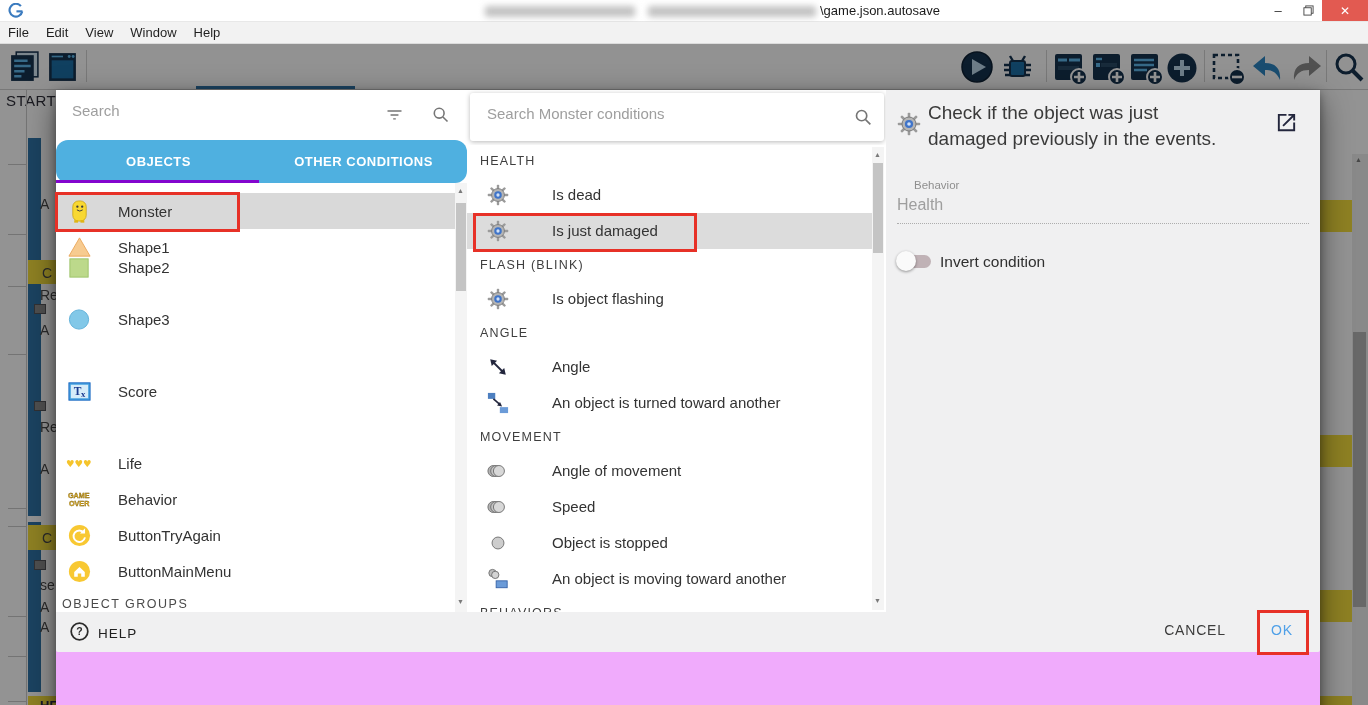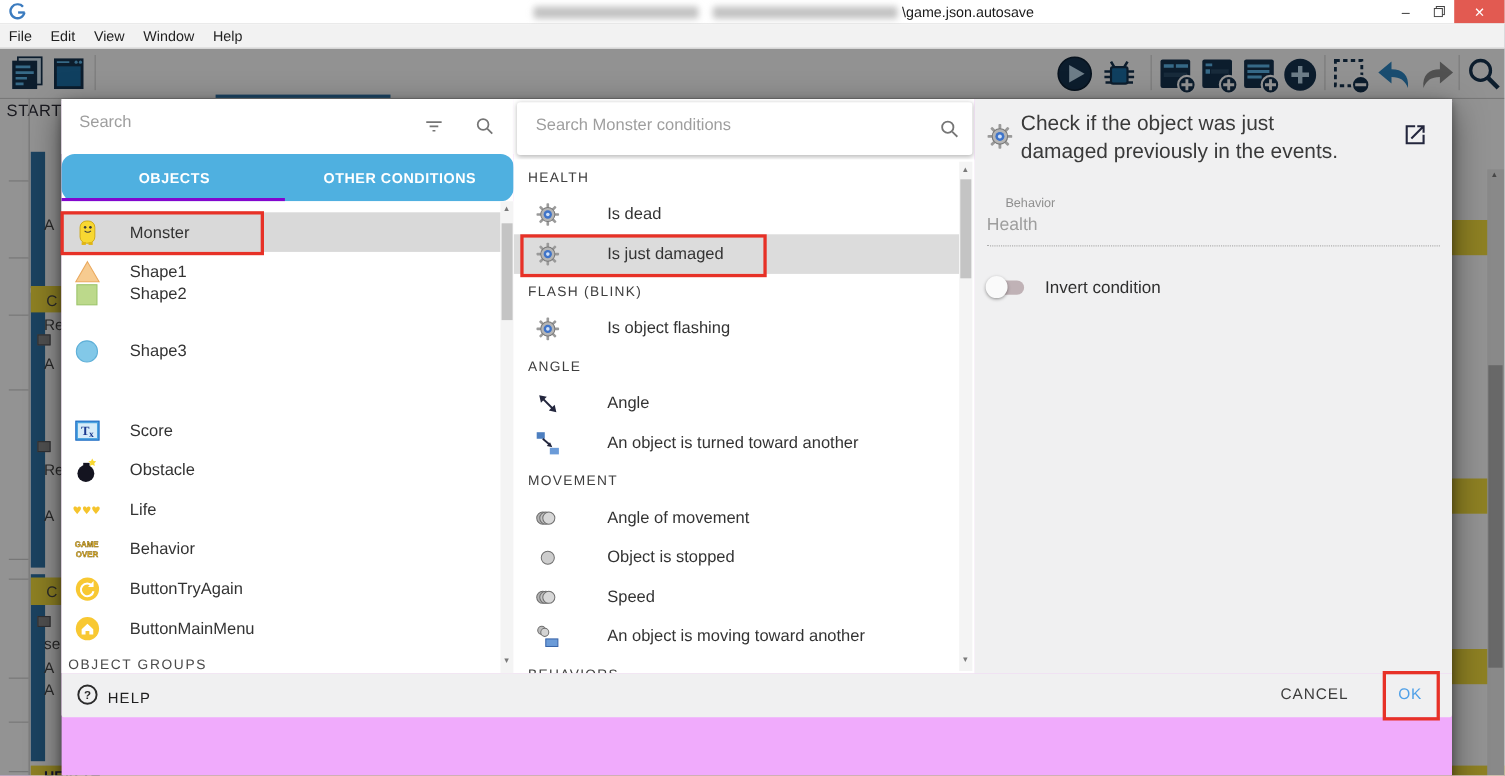--- a/index.html
+++ b/index.html
@@ -79,21 +79,21 @@
 
   .panel-right { position:absolute; left:830px; top:0; width:434px; height:522px; background:#f0f0f1; }
   .pr-gear { position:absolute; left:11px; top:22px; }
   .pr-desc { position:absolute; left:42px; top:10px; width:292px; font-size:19px; line-height:26px; color:#3a3a3a; }
   .pr-open { position:absolute; left:389px; top:21px; cursor:pointer; }
   .pr-behavior-label { position:absolute; left:28px; top:89px; font-size:11.5px; color:#8f8f8f; }
   .pr-behavior-value { position:absolute; left:11px; top:106px; font-size:16px; color:#9e9e9e; }
   .pr-underline { position:absolute; left:11px; top:133px; width:412px; border-bottom:1px dotted #adadad; }
   .toggle { position:absolute; left:13px; top:165px; width:32px; height:13px; background:#c0b2b6; border-radius:7px; cursor:pointer; }
   .toggle .knob { position:absolute; left:-3px; top:-4px; width:20px; height:20px; border-radius:50%; background:#fafafa; box-shadow:0 1px 3px rgba(0,0,0,0.4); }
-  .pr-invert { position:absolute; left:64px; top:163px; font-size:15.5px; color:#2f2f2f; }
+  .pr-invert { position:absolute; left:54px; top:163px; font-size:15.5px; color:#2f2f2f; }
 
   .dlg-footer { position:absolute; left:0; top:522px; width:1264px; height:40px; background:#f0f0f1; border-radius:0 0 2px 2px; }
   .help-btn { position:absolute; left:13px; top:9px; display:flex; align-items:center; cursor:pointer; }
   .help-btn .txt { margin-left:8px; font-size:13.5px; color:#1f1f1f; letter-spacing:1px; }
   .cancel-btn { position:absolute; left:1098px; top:10px; width:82px; text-align:center; font-size:14px; color:#3c3c3c; letter-spacing:0.8px; cursor:pointer; }
   .ok-btn { position:absolute; left:1206px; top:10px; width:40px; text-align:center; font-size:14px; color:#4fa0e8; letter-spacing:0.8px; cursor:pointer; }
 
   .redbox { position:absolute; border:3px solid #e73127; z-index:20; pointer-events:none; }
   #rb-monster { left:55px; top:192px; width:185px; height:40px; }
   #rb-damaged { left:473px; top:213px; width:224px; height:39px; }
@@ -316,30 +316,20 @@
             <span class="obj-ico">
               <svg viewBox="0 0 26 26" width="25" height="25">
                 <rect x="2" y="4" width="22" height="18" fill="#4aa3e0" stroke="#1565c0"></rect>
                 <rect x="4" y="6" width="18" height="14" fill="#d6ecf9"></rect>
                 <text x="7" y="17" font-size="12" font-weight="bold" fill="#1a3a8f" font-family="Liberation Serif, serif">T</text>
                 <text x="14.5" y="19" font-size="9" font-weight="bold" fill="#1a3a8f" font-family="Liberation Serif, serif">x</text>
               </svg>
             </span>
             <span class="obj-label">Score</span>
           </div>
-          <div class="obj-row" style="top: 226px;">
-            <span class="obj-ico">
-              <svg viewBox="0 0 26 26" width="25" height="25">
-                <rect x="9" y="6" width="6" height="5" fill="#141420"></rect>
-                <circle cx="11.5" cy="16" r="8" fill="#141420"></circle>
-                <path d="M17.5 2 l1.3 2.2 2.5 0.4 -1.8 1.8 0.4 2.5 -2.3-1.2 -2.3 1.2 0.4-2.5 -1.8-1.8 2.5-0.4 Z" fill="#f8d832"></path>
-              </svg>
-            </span>
-            <span class="obj-label">Obstacle</span>
-          </div>
           <div class="obj-row" style="top: 262px;">
             <span class="obj-ico">
               <svg viewBox="0 0 30 26" width="28" height="25">
                 <text x="0" y="17" font-size="11" fill="#f5c42c" font-family="DejaVu Sans, sans-serif">♥♥♥</text>
               </svg>
             </span>
             <span class="obj-label">Life</span>
           </div>
           <div class="obj-row" style="top: 298px;">
             <span class="obj-ico">
@@ -480,34 +470,34 @@
                 <circle cx="7" cy="12" r="6" fill="#b3b3b3" stroke="#6f6f6f"></circle>
                 <circle cx="10" cy="12" r="6" fill="#c4c4c4" stroke="#6f6f6f"></circle>
                 <circle cx="13" cy="12" r="6" fill="#d8d8d8" stroke="#6f6f6f"></circle>
               </svg>
             </span>
             <span class="cond-label">Angle of movement</span>
           </div>
           <div class="cond-row">
             <span class="cond-ico">
               <svg viewBox="0 0 24 24" width="22" height="22">
-                <circle cx="12" cy="12" r="6.5" fill="#cdcdcd" stroke="#6f6f6f"></circle>
-              </svg>
-            </span>
-            <span class="cond-label">Object is stopped</span>
-          </div>
-          <div class="cond-row">
-            <span class="cond-ico">
-              <svg viewBox="0 0 24 24" width="22" height="22">
                 <circle cx="7" cy="12" r="6" fill="#b3b3b3" stroke="#6f6f6f"></circle>
                 <circle cx="10" cy="12" r="6" fill="#c4c4c4" stroke="#6f6f6f"></circle>
                 <circle cx="13" cy="12" r="6" fill="#d8d8d8" stroke="#6f6f6f"></circle>
               </svg>
             </span>
             <span class="cond-label">Speed</span>
+          </div>
+          <div class="cond-row">
+            <span class="cond-ico">
+              <svg viewBox="0 0 24 24" width="22" height="22">
+                <circle cx="12" cy="12" r="6.5" fill="#cdcdcd" stroke="#6f6f6f"></circle>
+              </svg>
+            </span>
+            <span class="cond-label">Object is stopped</span>
           </div>
           <div class="cond-row">
             <span class="cond-ico">
               <svg viewBox="0 0 24 24" width="22" height="22">
                 <circle cx="6" cy="5.5" r="4" fill="#bdbdbd" stroke="#6f6f6f"></circle>
                 <circle cx="9" cy="7.5" r="4" fill="#d4d4d4" stroke="#6f6f6f"></circle>
                 <rect x="10" y="14" width="12" height="7.5" fill="#6b9bd8" stroke="#3763a8"></rect>
               </svg>
             </span>
             <span class="cond-label">An object is moving toward another</span>

